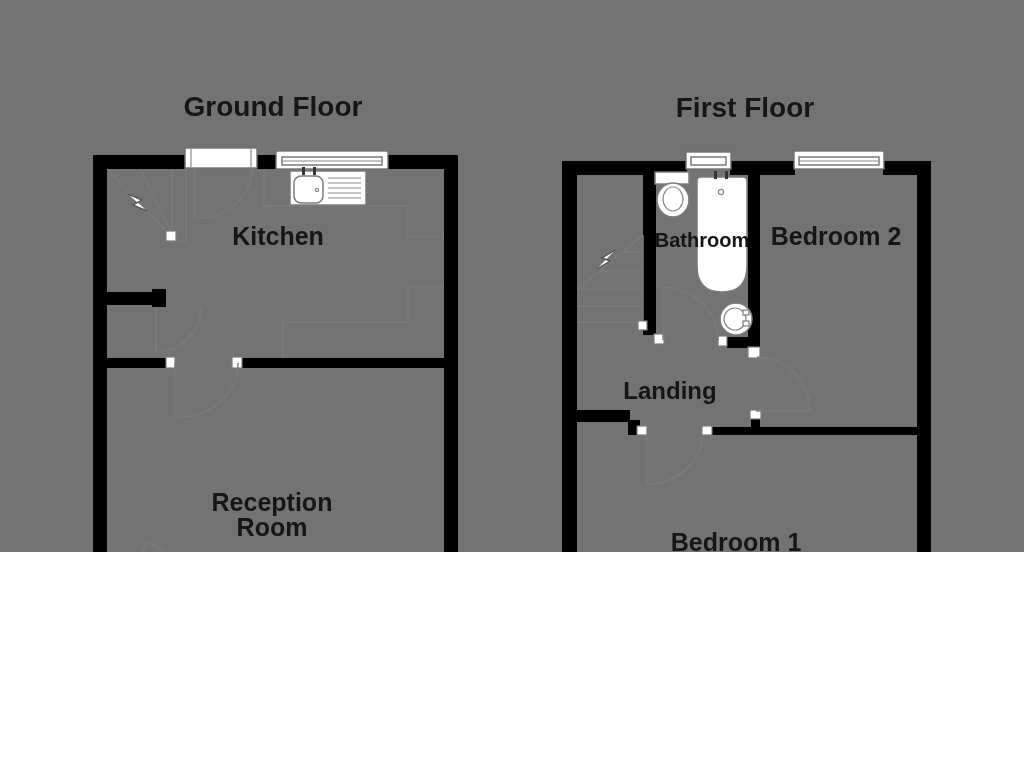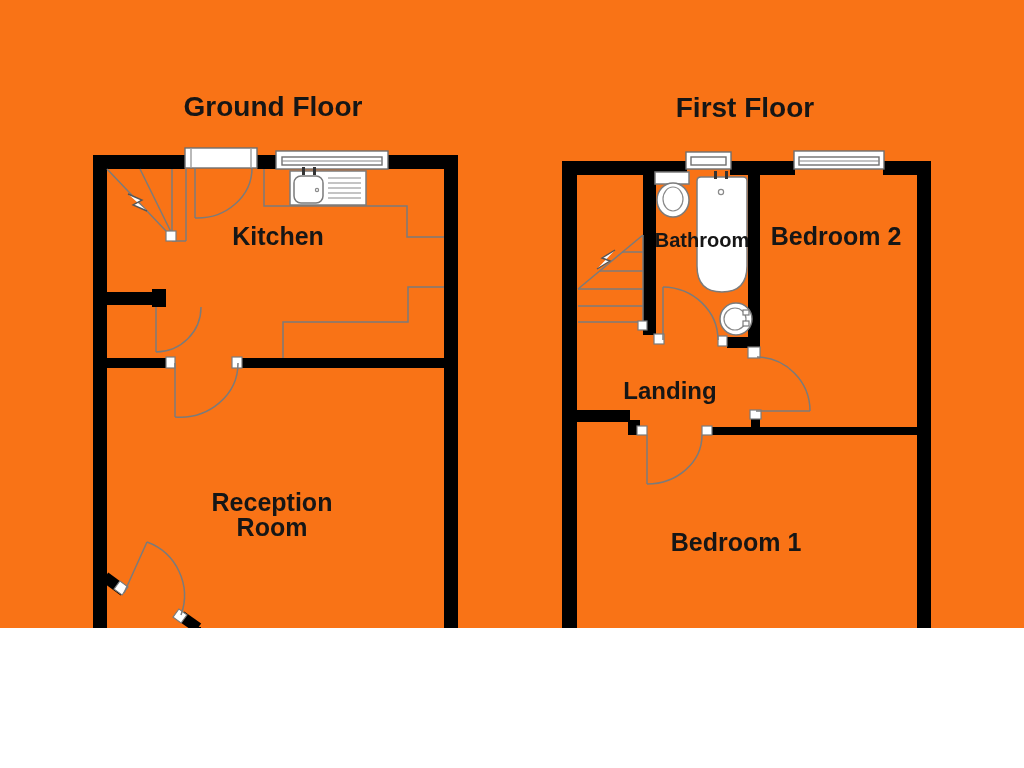--- a/index.html
+++ b/index.html
@@ -1,16 +1,16 @@
 <!DOCTYPE html>
 <html><head>
 <meta charset="utf-8">
 <style>
   html,body{margin:0;padding:0;background:#ffffff;}
-  .canvas{position:relative;width:1024px;height:628px;background:#f97316;overflow:hidden;}
+  .canvas{position:relative;width:1024px;height:552px;background:#737373;overflow:hidden;}
   svg{display:block;}
   .wall{fill:#000000;stroke:none;}
   .lw{fill:none;stroke:#7b7b7b;stroke-width:1.5;}
   .lw-thin{fill:none;stroke:#8a8a8a;stroke-width:1.2;}
   .jamb{fill:#ffffff;stroke:#7b7b7b;stroke-width:1.2;}
   .frame{fill:#ffffff;stroke:#6f6f6f;stroke-width:1.4;}
   .fix{fill:#ffffff;stroke:#7b7b7b;stroke-width:1.5;}
   .fixd{fill:#333333;stroke:none;}
   .zig{fill:#ffffff;stroke:#555555;stroke-width:1.4;}
   .label{font-family:"Liberation Sans","DejaVu Sans",sans-serif;font-weight:bold;fill:#161616;text-anchor:middle;}

